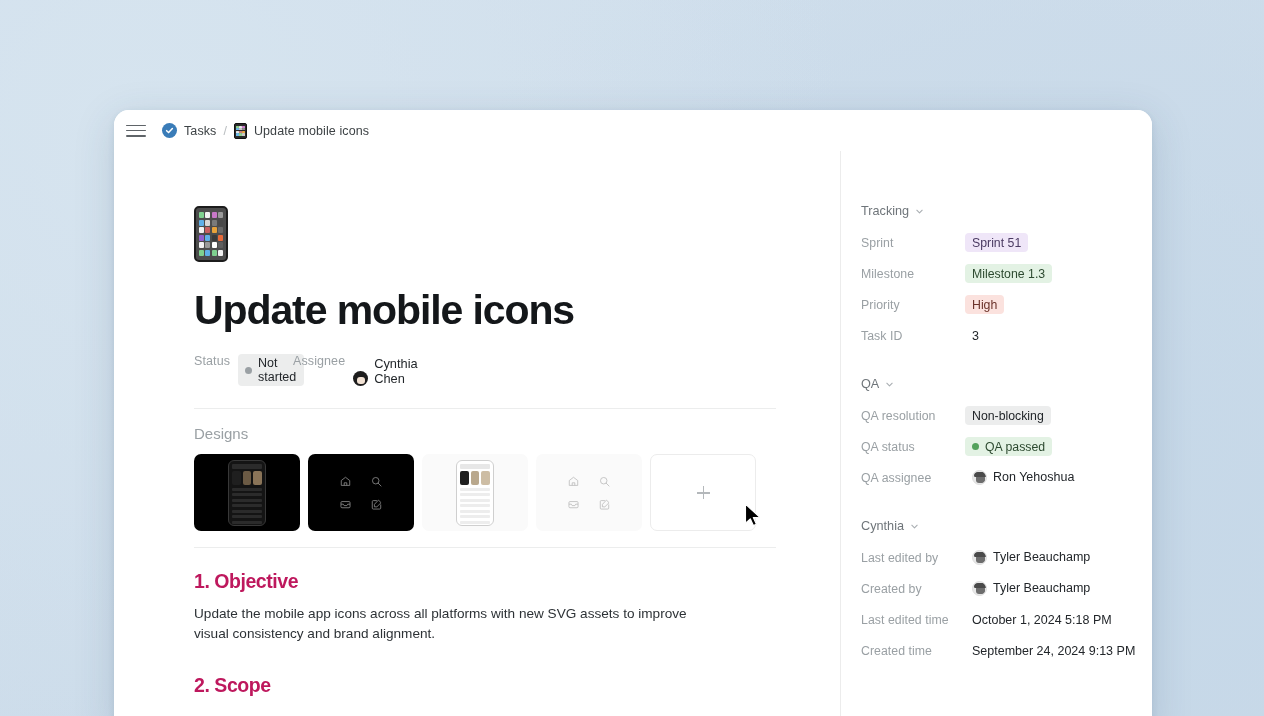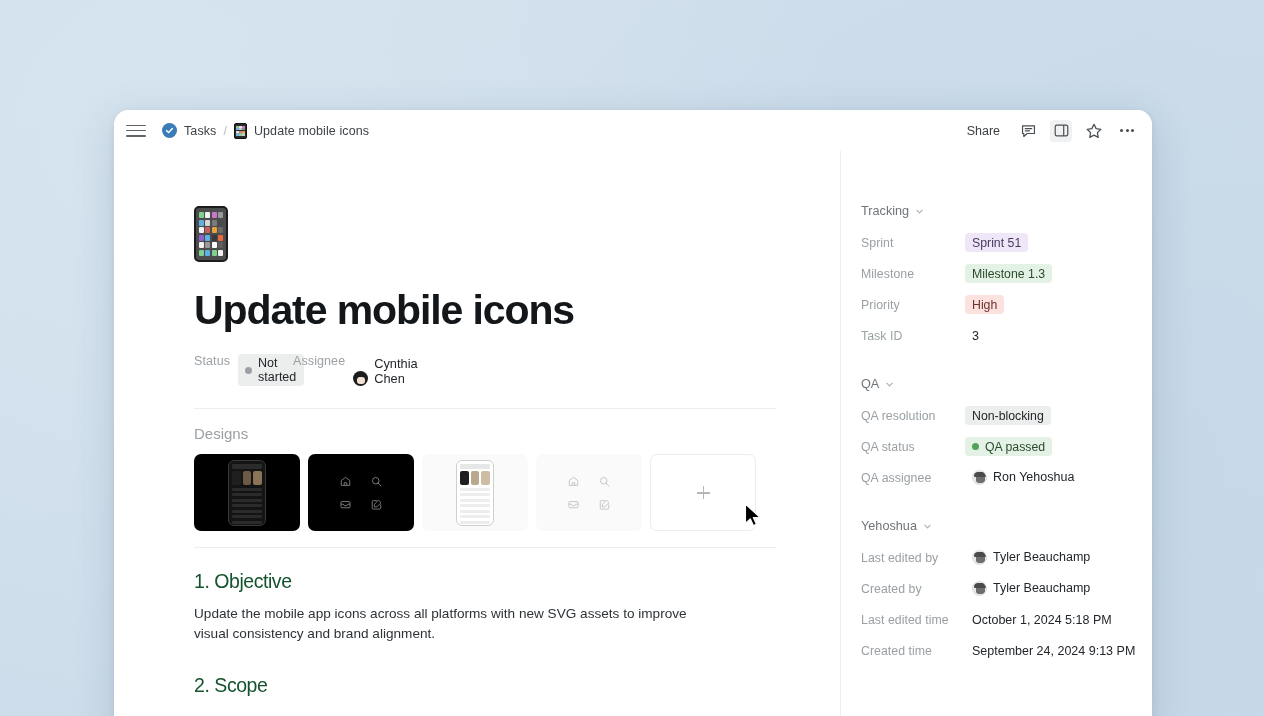--- a/index.html
+++ b/index.html
@@ -213,21 +213,21 @@
   .icon-grid {
     position:absolute; left:0; top:0; right:0; bottom:0;
     display:grid; grid-template-columns: 1fr 1fr; grid-template-rows: 1fr 1fr;
     place-items:center; padding: 16px 22px;
   }
   .thumb.dark .icon-grid { color:#8a8a8a; }
   .thumb.light .icon-grid { color:#bdbdbd; }
 
   .section-body { padding-top: 22px; }
   .h2 {
-    font-size: 19.5px; font-weight: normal; color:#14532d;
+    font-size: 19.5px; font-weight: bold; color:#be185d;
     letter-spacing: -.45px; margin-bottom: 11px;
   }
   .para {
     font-size: 13.6px; color: #2d3236; line-height: 1.47;
     max-width: 520px; margin-bottom: 30px;
   }
 
   
   .panel {
     flex: 0 0 312px;
@@ -290,51 +290,20 @@
             <i style="background:#d07f7f"></i>
             <i style="background:#e8a53f"></i>
           <i style="background:#6fb8e8"></i>
             <i style="background:#8fd18f"></i>
             <i style="background:#c9c9c9"></i>
         </span>
         <span class="crumb-label">Update mobile icons</span>
       </div>
     </div>
 
-    <div class="topbar-right">
-      <div class="share-btn">Share</div>
-
-      <div class="tb-icon">
-        <svg width="17" height="17" viewBox="0 0 20 20" fill="none" stroke="currentColor" stroke-width="1.4">
-          <path d="M3 4.5h14v9H8.5L4.5 17v-3.5H3z" stroke-linejoin="round"></path>
-          <path d="M6.2 7.8h7.6M6.2 10.4h5" stroke-linecap="round"></path>
-        </svg>
-      </div>
-
-      <div class="tb-icon active">
-        <svg width="17" height="17" viewBox="0 0 20 20" fill="none" stroke="currentColor" stroke-width="1.4">
-          <rect x="2.6" y="3.6" width="14.8" height="12.8" rx="2"></rect>
-          <path d="M12.6 3.6v12.8"></path>
-        </svg>
-      </div>
-
-      <div class="tb-icon">
-        <svg width="18" height="18" viewBox="0 0 20 20" fill="none" stroke="currentColor" stroke-width="1.4" stroke-linejoin="round">
-          <path d="M10 2.6l2.35 4.76 5.25.77-3.8 3.7.9 5.23L10 14.6l-4.7 2.46.9-5.23-3.8-3.7 5.25-.77z"></path>
-        </svg>
-      </div>
-
-      <div class="tb-icon">
-        <span class="dots">
-            <i></i>
-            <i></i>
-            <i></i>
-          </span>
-      </div>
-    </div>
   </div>
 
   <div class="body-split">
 
     <div class="doc">
       <div class="doc-inner">
 
         <div class="emoji-icon">
           <i style="background:#7fd18f"></i>
             <i style="background:#f2f2f2"></i>
@@ -556,21 +525,21 @@
         <div class="prop-key">QA assignee</div>
         <div class="prop-val" style="padding-left:7px">
           <span class="avatar mono"></span>
           <span>Ron Yehoshua</span>
         </div>
       </div>
 
       <div class="sec-gap"></div>
 
       <div class="sec-head">
-        <span>Yehoshua</span>
+        <span>Cynthia</span>
         <svg class="chev" viewBox="0 0 10 10" fill="none" stroke="#a9aeb2" stroke-width="1.2">
             <path d="M2 3.6 5 6.6 8 3.6" stroke-linecap="round" stroke-linejoin="round"></path>
           </svg>
       </div>
 
       <div class="prop-row">
         <div class="prop-key">Last edited by</div>
         <div class="prop-val" style="padding-left:7px">
           <span class="avatar mono"></span>
           <span>Tyler Beauchamp</span>

